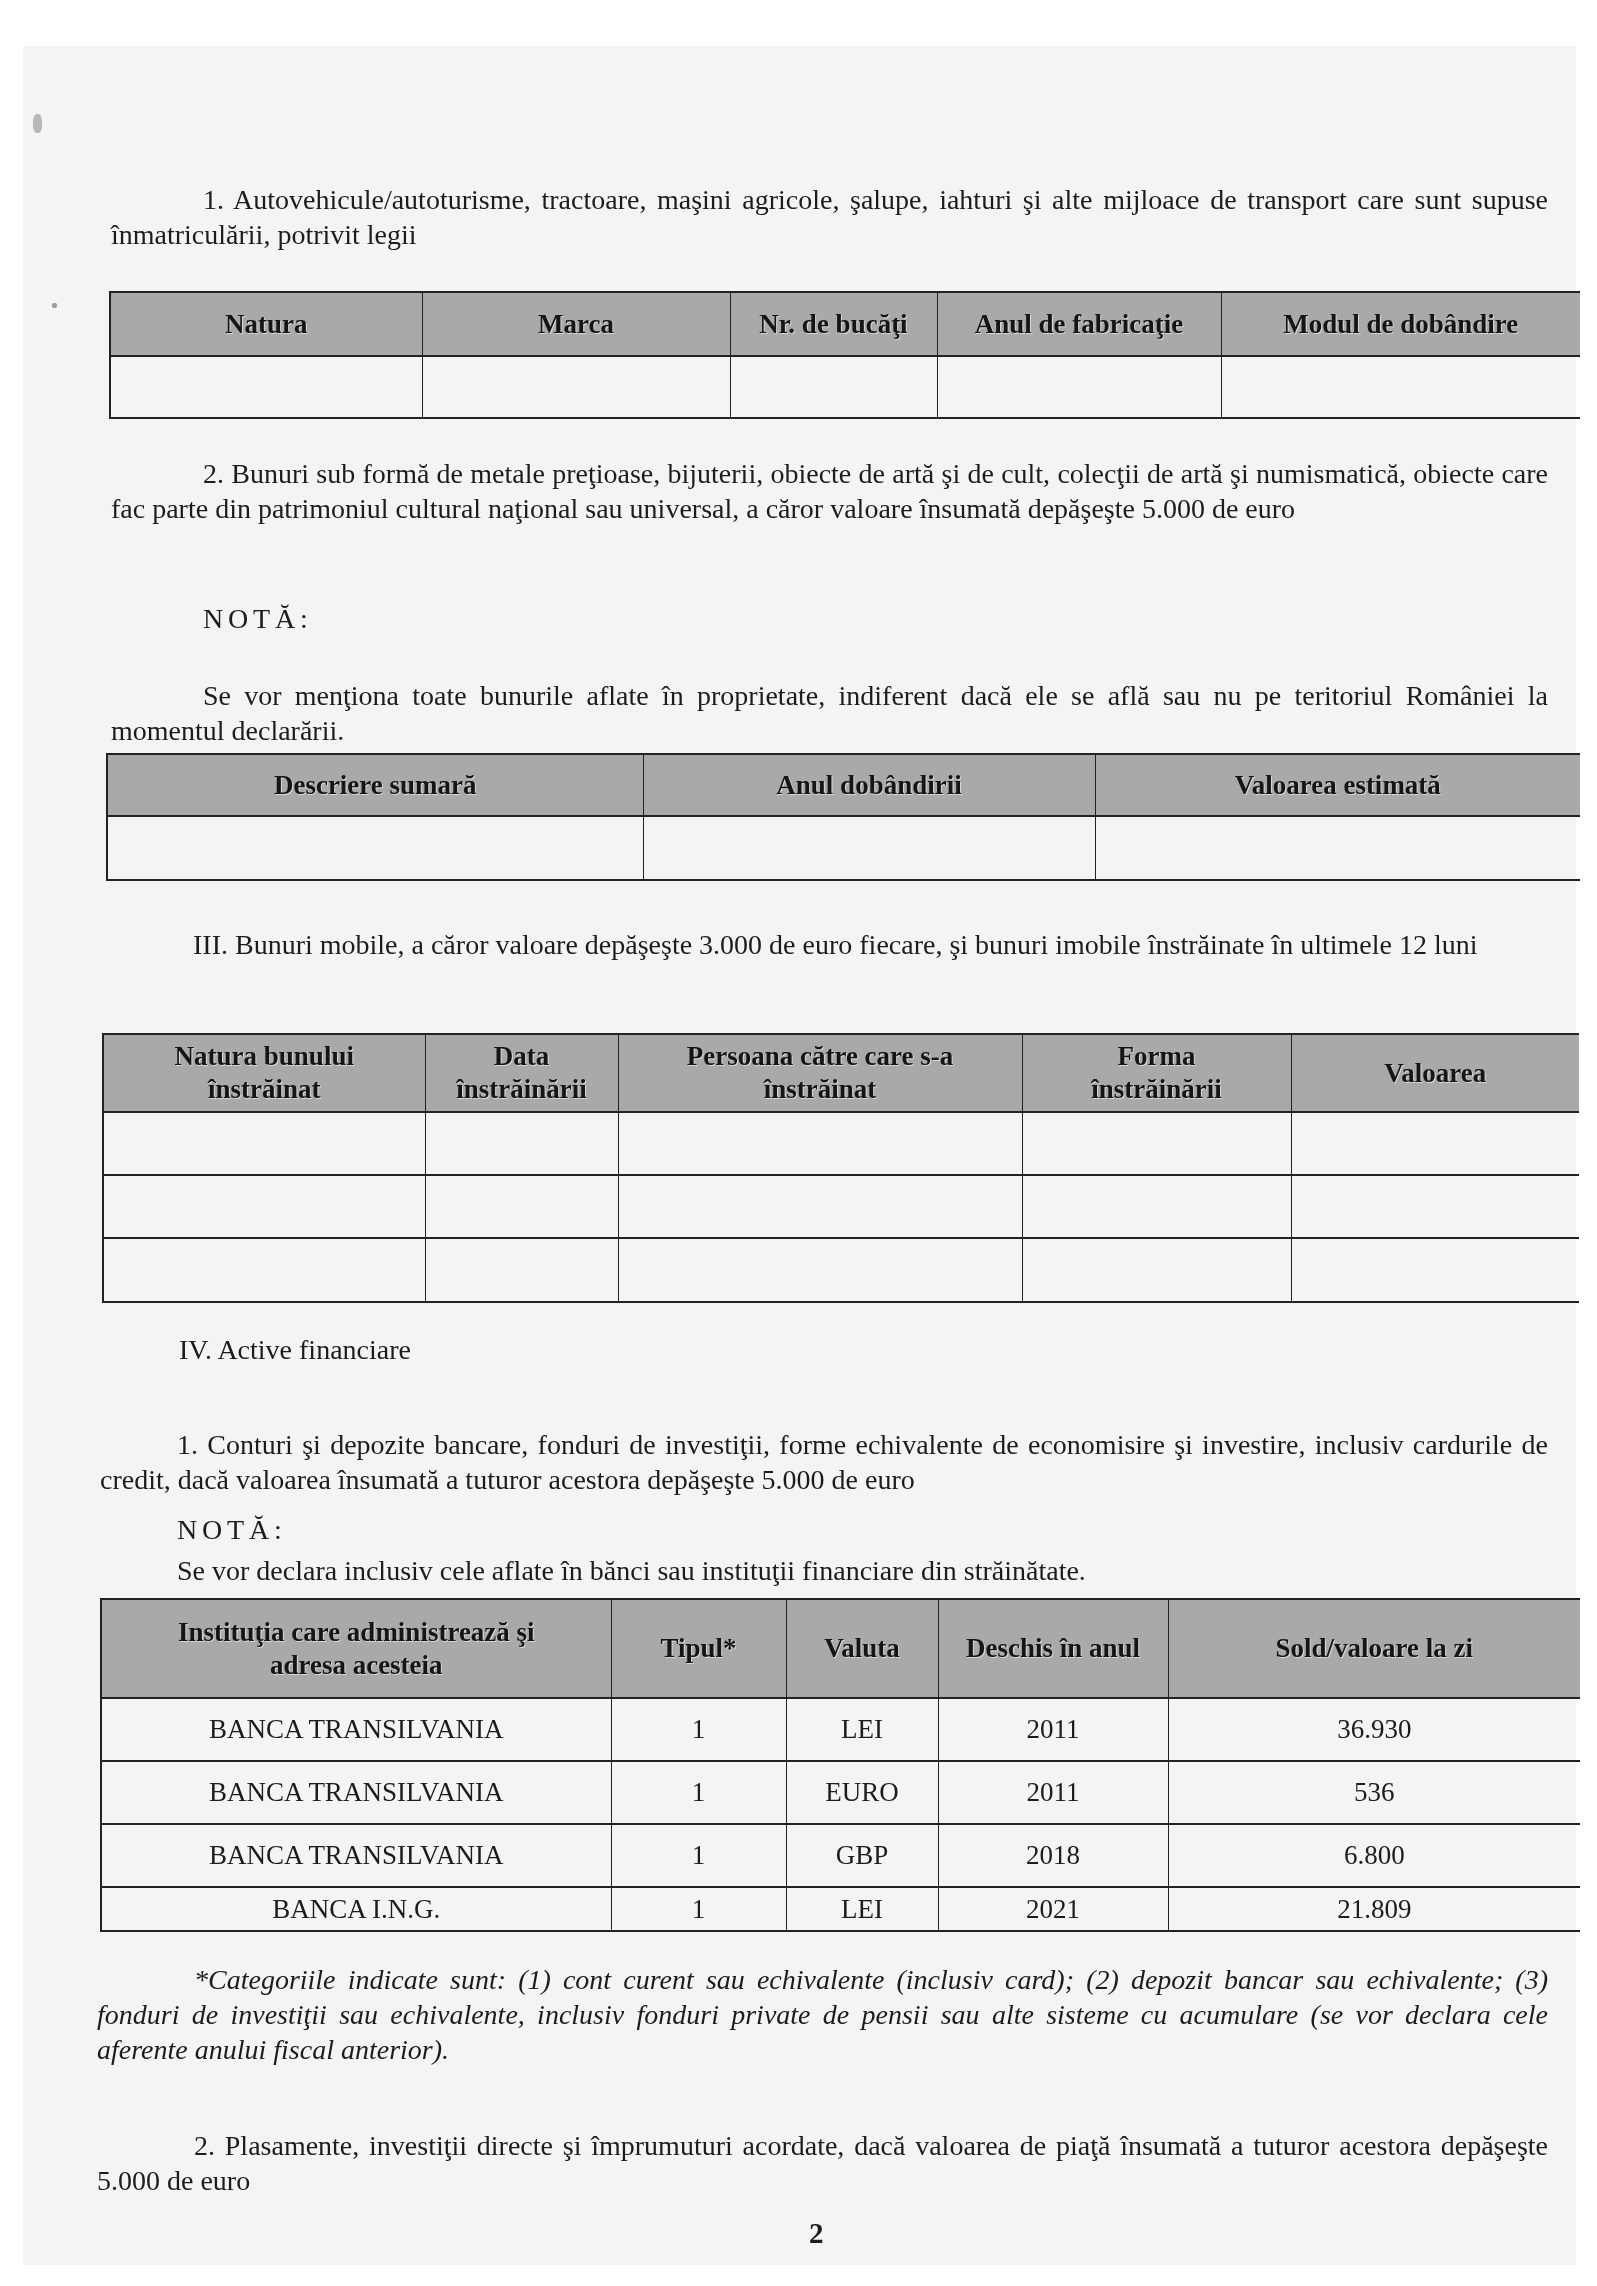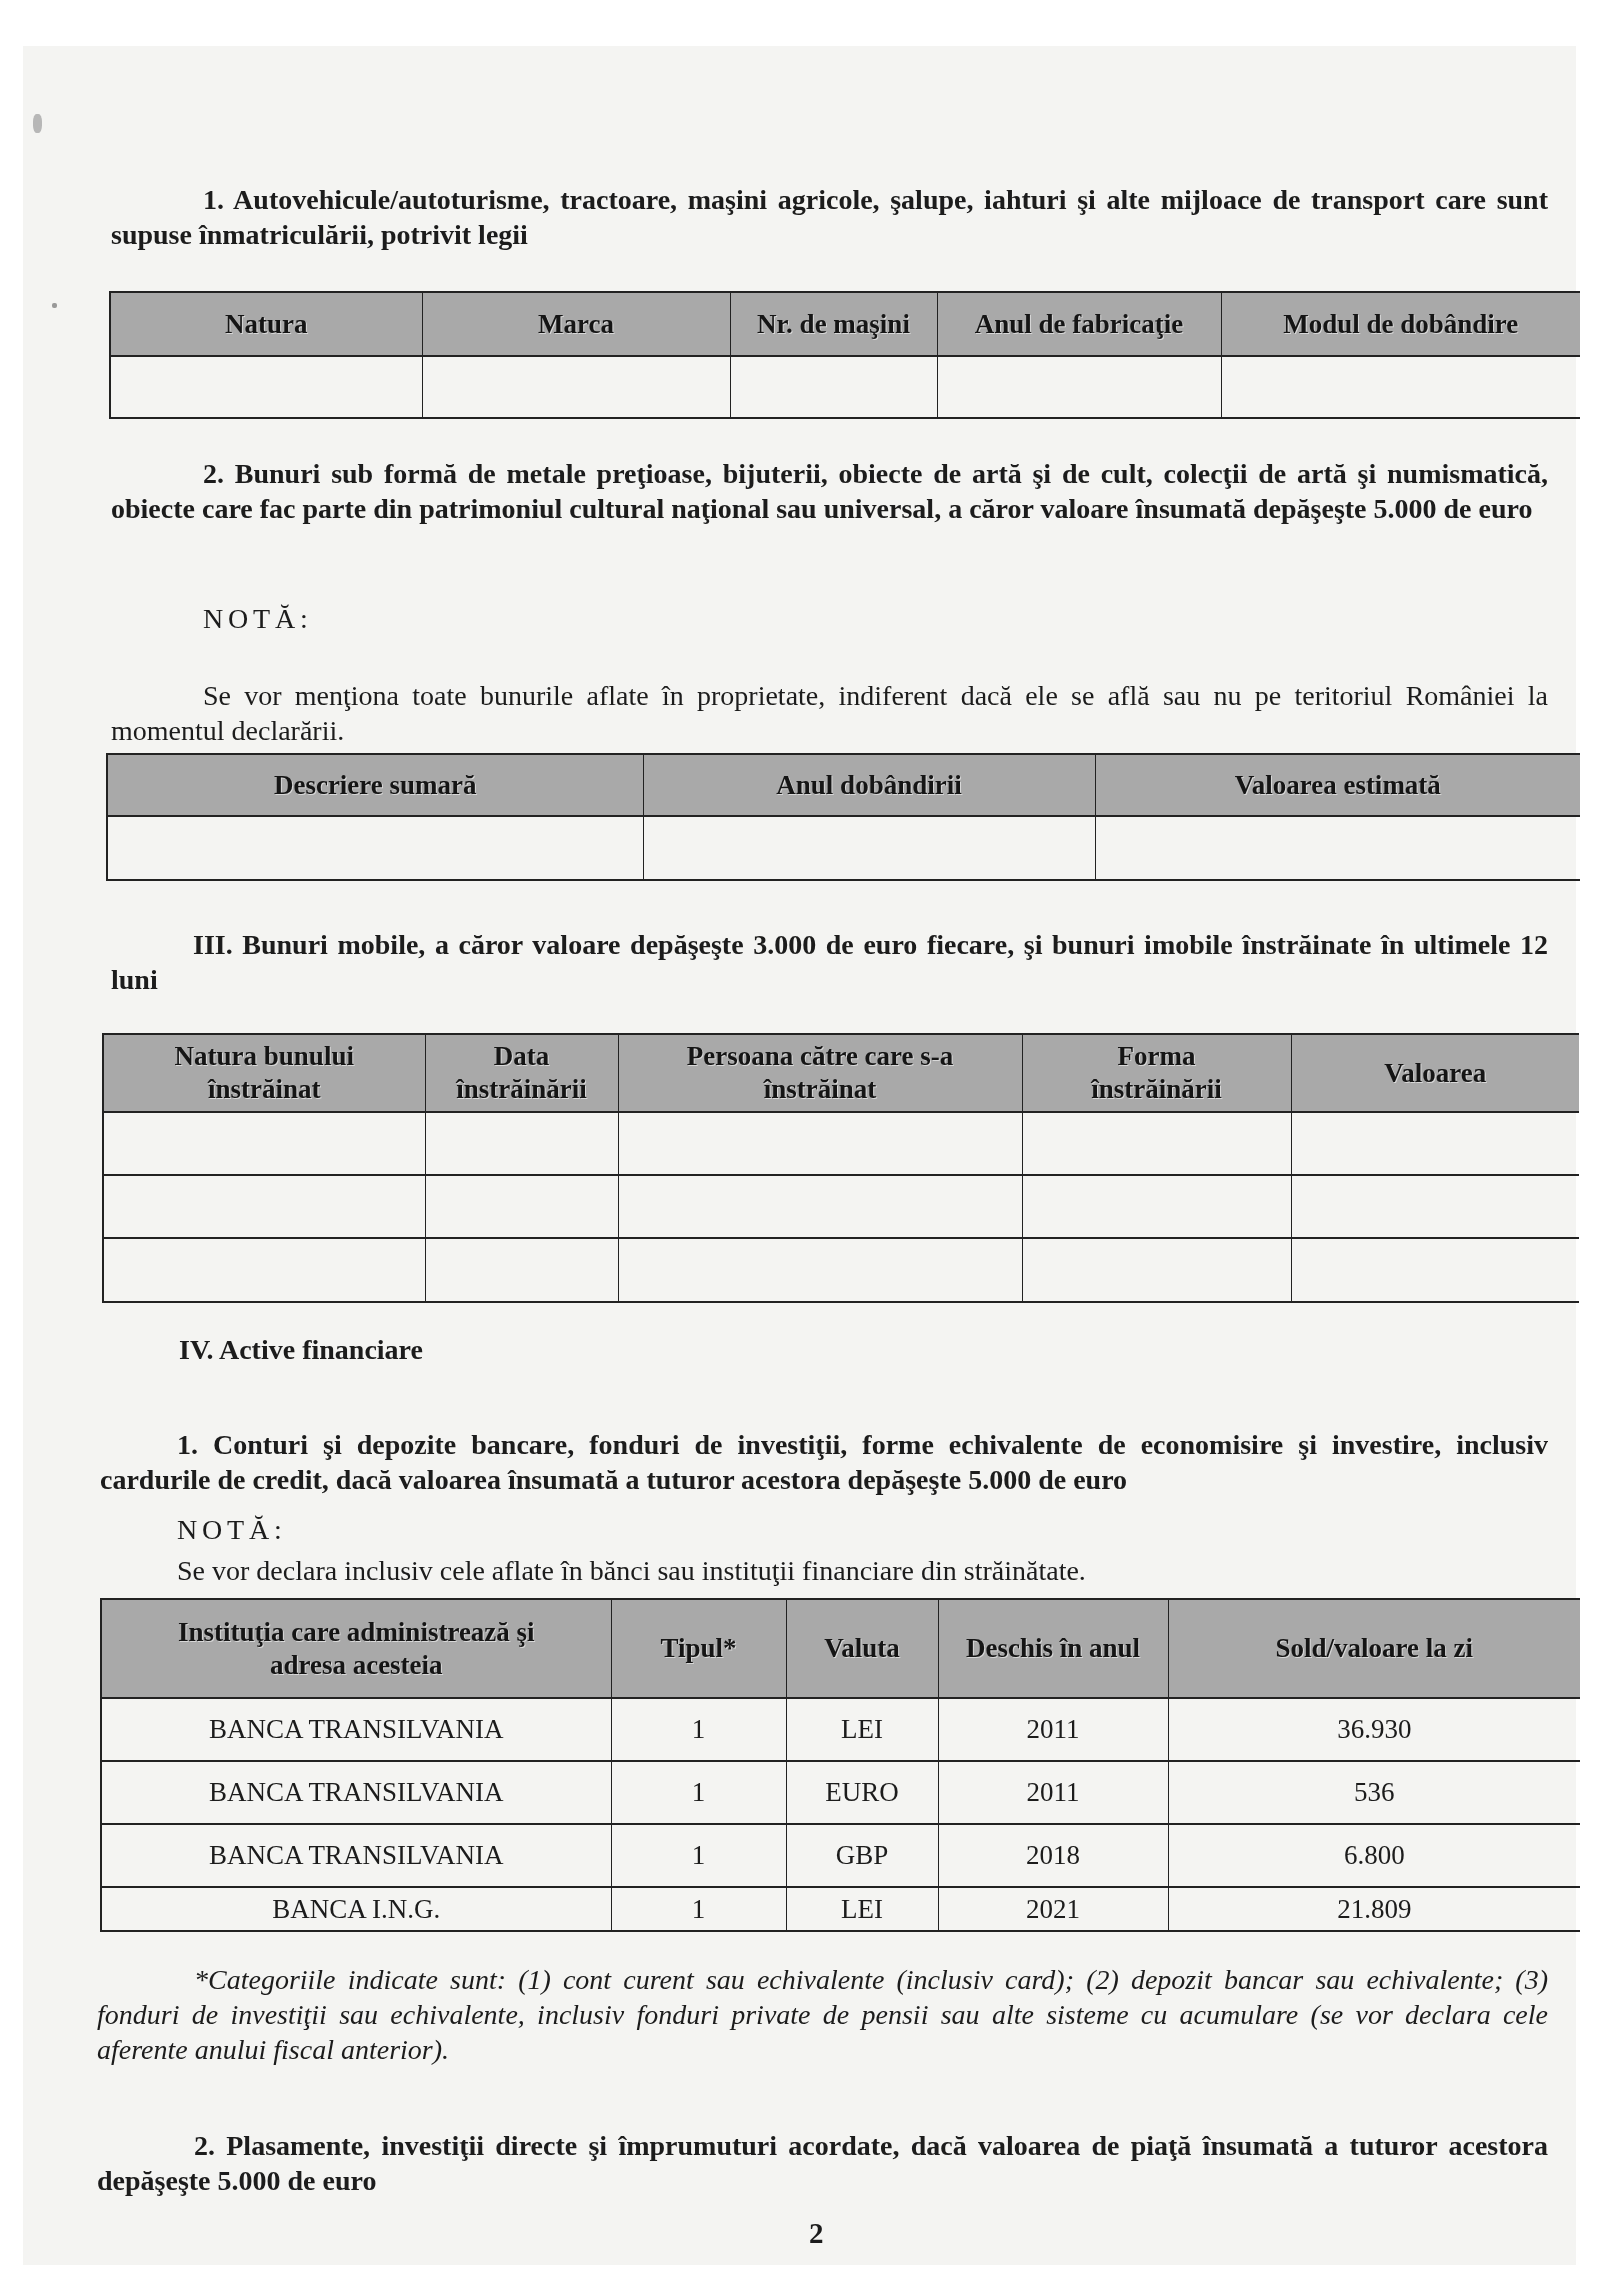--- a/index.html
+++ b/index.html
@@ -5,21 +5,21 @@
   html, body { margin: 0; padding: 0; }
   body {
     width: 1598px; height: 2286px; background: #ffffff; position: relative; overflow: hidden;
     font-family: "Liberation Serif", "DejaVu Serif", serif; color: #1c1c1c;
   }
   .paper {
     position: absolute; left: 23px; top: 46px; width: 1553px; height: 2219px;
     background: #f4f4f2;
   }
   .abs { position: absolute; }
-  .bold { font-weight: bold; }
+  .bold { font-weight: normal; }
   .para {
     position: absolute; left: 111px; width: 1437px; font-size: 28px; line-height: 35px;
     text-align: justify; text-align-last: left;
   }
   .para .indent { display: inline-block; width: 92px; }
   .nota-label { position: absolute; left: 203px; font-size: 28px; letter-spacing: 4.8px; }
   .nota-text { position: absolute; left: 111px; width: 1437px; font-size: 28px; line-height: 35px; text-align: justify; }
   .italic { font-style: italic; }
 
   table.grid {
@@ -57,21 +57,21 @@
       <col style="width:312px">
       <col style="width:308px">
       <col style="width:207px">
       <col style="width:284px">
       <col style="width:359px">
     </colgroup>
   <tbody>
       <tr class="hdr" style="height:64px;">
     <th style="border-left:2.9px solid #222;">Natura</th>
     <th>Marca</th>
-    <th>Nr. de maşini</th>
+    <th>Nr. de bucăţi</th>
     <th>Anul de fabricaţie</th>
     <th>Modul de dobândire</th>
   </tr>
   <tr style="height:62px;">
     <td style="border-left:2.9px solid #222;"></td>
     <td></td>
     <td></td>
     <td></td>
     <td></td>
   </tr>

